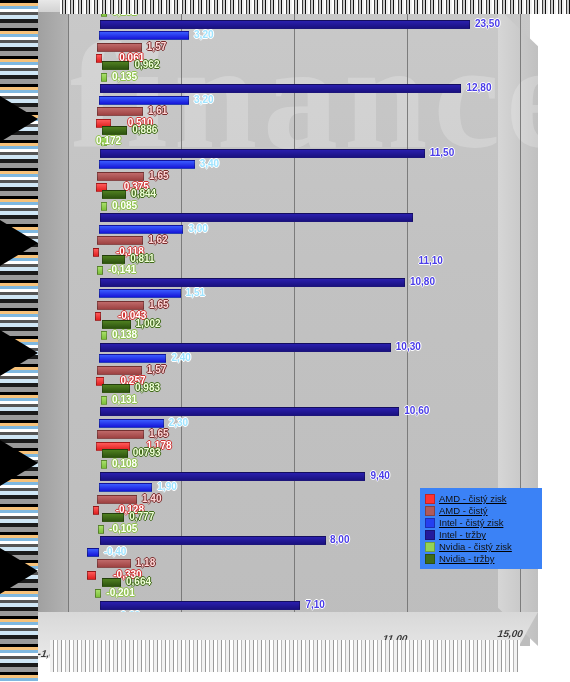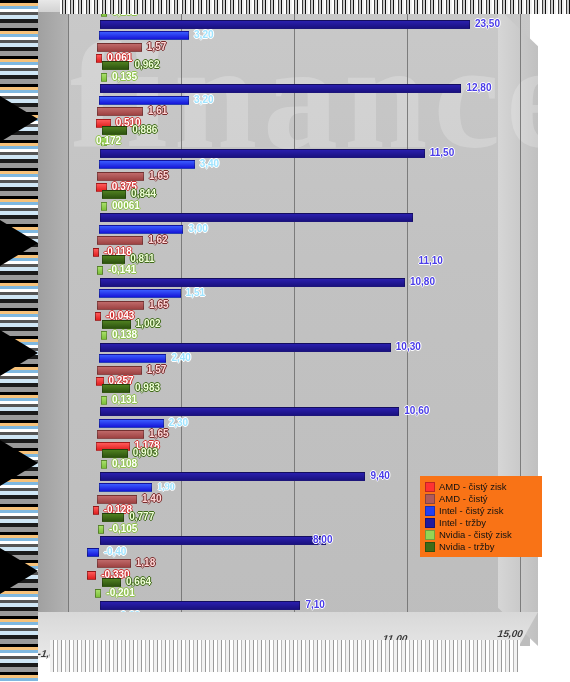--- a/index.html
+++ b/index.html
@@ -52,30 +52,30 @@
 
   .c-amd-profit{background:linear-gradient(180deg,#ff5a5a,#e01f1f);}
   .c-amd-rev   {background:linear-gradient(180deg,#c06a6a,#9e4242);}
   .c-intel-profit{background:linear-gradient(180deg,#3a5cff,#1616d8);}
   .c-intel-rev {background:linear-gradient(180deg,#2a1fae,#1a1180);}
   .c-nv-profit {background:linear-gradient(180deg,#a8e06a,#7dc03a);}
   .c-nv-rev    {background:linear-gradient(180deg,#4f8020,#2e5410);}
 
   .lbl{position:absolute;font-size:10px;font-weight:bold;white-space:nowrap;
     padding:0 2px;line-height:12px;}
-  .lbl-amd-p{color:#ffffff;text-shadow:-1px 0 #d03030,0 1px #d03030,1px 0 #d03030,0 -1px #d03030;}
+  .lbl-amd-p{color:#ffffff;text-shadow:-1px 0 #d03030,0 1px #d03030,1px 0 #d03030,0 -1px #d03030;margin-left:12px;}
   .lbl-amd-r{color:#ffd9d9;text-shadow:-1px 0 #7a2a2a,0 1px #7a2a2a,1px 0 #7a2a2a,0 -1px #7a2a2a;}
   .lbl-in-p {color:#9fe4ff;text-shadow:-1px 0 #ffffff,0 1px #ffffff,1px 0 #ffffff,0 -1px #ffffff;}
   .lbl-in-r {color:#4a3ce8;text-shadow:-1px 0 #ffffff,0 1px #ffffff,1px 0 #ffffff,0 -1px #ffffff;}
   .lbl-nv-p {color:#ffffff;text-shadow:-1px 0 #8fc24a,0 1px #8fc24a,1px 0 #8fc24a,0 -1px #8fc24a;}
   .lbl-nv-r {color:#f0ffd8;text-shadow:-1px 0 #3f6a18,0 1px #3f6a18,1px 0 #3f6a18,0 -1px #3f6a18;}
 
   
-  .legend{position:absolute;left:420px;top:476px;width:112px;
-    background:#f97316;padding:4px 5px;}
+  .legend{position:absolute;left:420px;top:488px;width:112px;
+    background:#3b82f6;padding:4px 5px;text-decoration:underline;}
   .legend-row{display:flex;align-items:center;margin:1px 0;}
   .sw{width:8px;height:8px;margin-right:4px;flex:0 0 8px;border:1px solid rgba(0,0,0,.25);}
   .legend-row span{font-size:9.5px;color:#121212;white-space:nowrap;}
 
   
   .xtick{position:absolute;font-size:10px;font-weight:bold;color:#1a1a1a;
     transform:skewX(-18deg);opacity:.85;}
 </style>
 </head>
 <body>
@@ -130,21 +130,21 @@
       <div class="lbl lbl-in-r" style="left: 427.725px; top: 146.76px;">11,50</div>
       <div class="bar c-intel-profit" style="left: 98.65px; top: 160.24px; width: 96.05px;"></div>
       <div class="lbl lbl-in-p" style="left: 197.7px; top: 158.24px;">3,40</div>
       <div class="bar c-amd-rev" style="left: 97.45px; top: 171.72px; width: 46.6125px;"></div>
       <div class="lbl lbl-amd-r" style="left: 147.062px; top: 169.72px;">1,65</div>
       <div class="bar c-amd-profit" style="left: 96.25px; top: 183.2px; width: 10.5938px;"></div>
       <div class="lbl lbl-amd-p" style="left: 109.844px; top: 181.2px;">0,375</div>
       <div class="bar c-nv-rev" style="left: 102.25px; top: 190.4px; width: 23.843px;"></div>
       <div class="lbl lbl-nv-r" style="left: 129.093px; top: 188.4px;">0,844</div>
       <div class="bar c-nv-profit" style="left: 101.05px; top: 201.88px; width: 6px;"></div>
-      <div class="lbl lbl-nv-p" style="left: 110.05px; top: 199.88px;">00061</div>
+      <div class="lbl lbl-nv-p" style="left: 110.05px; top: 199.88px;">0,085</div>
       <div class="bar c-intel-rev" style="left: 99.85px; top: 213.36px; width: 313.575px;"></div>
       <div class="lbl lbl-in-r" style="left: 416.425px; top: 211.36px; margin-top: 44px;">11,10</div>
       <div class="bar c-intel-profit" style="left: 98.65px; top: 224.84px; width: 84.75px;"></div>
       <div class="lbl lbl-in-p" style="left: 186.4px; top: 222.84px;">3,00</div>
       <div class="bar c-amd-rev" style="left: 97.45px; top: 236.32px; width: 45.765px;"></div>
       <div class="lbl lbl-amd-r" style="left: 146.215px; top: 234.32px;">1,62</div>
       <div class="bar c-amd-profit neg" style="left: 92.9165px; top: 247.8px; width: 6px;"></div>
       <div class="lbl lbl-amd-p" style="left: 101.916px; top: 245.8px;">-0,118</div>
       <div class="bar c-nv-rev" style="left: 102.25px; top: 255px; width: 22.9108px;"></div>
       <div class="lbl lbl-nv-r" style="left: 128.161px; top: 253px;">0,811</div>
@@ -176,37 +176,37 @@
       <div class="lbl lbl-nv-p" style="left: 110.05px; top: 393.68px;">0,131</div>
       <div class="bar c-intel-rev" style="left: 99.85px; top: 407.16px; width: 299.45px;"></div>
       <div class="lbl lbl-in-r" style="left: 402.3px; top: 405.16px;">10,60</div>
       <div class="bar c-intel-profit" style="left: 98.65px; top: 418.64px; width: 64.975px;"></div>
       <div class="lbl lbl-in-p" style="left: 166.625px; top: 416.64px;">2,30</div>
       <div class="bar c-amd-rev" style="left: 97.45px; top: 430.12px; width: 46.6125px;"></div>
       <div class="lbl lbl-amd-r" style="left: 147.062px; top: 428.12px;">1,65</div>
       <div class="bar c-amd-profit" style="left: 96.25px; top: 441.6px; width: 33.2785px;"></div>
       <div class="lbl lbl-amd-p" style="left: 132.529px; top: 439.6px;">1,178</div>
       <div class="bar c-nv-rev" style="left: 102.25px; top: 448.8px; width: 25.5097px;"></div>
-      <div class="lbl lbl-nv-r" style="left: 130.76px; top: 446.8px;">0,903</div>
+      <div class="lbl lbl-nv-r" style="left: 130.76px; top: 446.8px;">00793</div>
       <div class="bar c-nv-profit" style="left: 101.05px; top: 460.28px; width: 6px;"></div>
       <div class="lbl lbl-nv-p" style="left: 110.05px; top: 458.28px;">0,108</div>
       <div class="bar c-intel-rev" style="left: 99.85px; top: 471.76px; width: 265.55px;"></div>
       <div class="lbl lbl-in-r" style="left: 368.4px; top: 469.76px;">9,40</div>
       <div class="bar c-intel-profit" style="left: 98.65px; top: 483.24px; width: 53.675px;"></div>
-      <div class="lbl lbl-in-p" style="left: 155.325px; top: 481.24px; font-family: Liberation Serif, serif;">1,90</div>
+      <div class="lbl lbl-in-p" style="left: 155.325px; top: 481.24px;">1,90</div>
       <div class="bar c-amd-rev" style="left: 97.45px; top: 494.72px; width: 39.55px;"></div>
       <div class="lbl lbl-amd-r" style="left: 140px; top: 492.72px;">1,40</div>
       <div class="bar c-amd-profit neg" style="left: 92.634px; top: 506.2px; width: 6px;"></div>
       <div class="lbl lbl-amd-p" style="left: 101.634px; top: 504.2px;">-0,128</div>
       <div class="bar c-nv-rev" style="left: 102.25px; top: 513.4px; width: 21.9503px;"></div>
       <div class="lbl lbl-nv-r" style="left: 127.2px; top: 511.4px;">0,777</div>
       <div class="bar c-nv-profit neg" style="left: 98.0837px; top: 524.88px; width: 6px;"></div>
       <div class="lbl lbl-nv-p" style="left: 107.084px; top: 522.88px;">-0,105</div>
       <div class="bar c-intel-rev" style="left: 99.85px; top: 536.36px; width: 226px;"></div>
-      <div class="lbl lbl-in-r" style="left: 311px; top: 534.36px;">8,00</div>
+      <div class="lbl lbl-in-r" style="left: 328px; top: 534.36px;">8,00</div>
       <div class="bar c-intel-profit neg" style="left: 87.35px; top: 547.84px; width: 11.3px;"></div>
       <div class="lbl lbl-in-p" style="left: 101.65px; top: 545.84px;">-0,40</div>
       <div class="bar c-amd-rev" style="left: 97.45px; top: 559.32px; width: 33.335px;"></div>
       <div class="lbl lbl-amd-r" style="left: 133.785px; top: 557.32px;">1,18</div>
       <div class="bar c-amd-profit neg" style="left: 86.9275px; top: 570.8px; width: 9.3225px;"></div>
       <div class="lbl lbl-amd-p" style="left: 99.25px; top: 568.8px;">-0,330</div>
       <div class="bar c-nv-rev" style="left: 102.25px; top: 578px; width: 18.758px;"></div>
       <div class="lbl lbl-nv-r" style="left: 124.008px; top: 576px;">0,664</div>
       <div class="bar c-nv-profit neg" style="left: 95.3717px; top: 589.48px; width: 6px;"></div>
       <div class="lbl lbl-nv-p" style="left: 104.372px; top: 587.48px;">-0,201</div>

